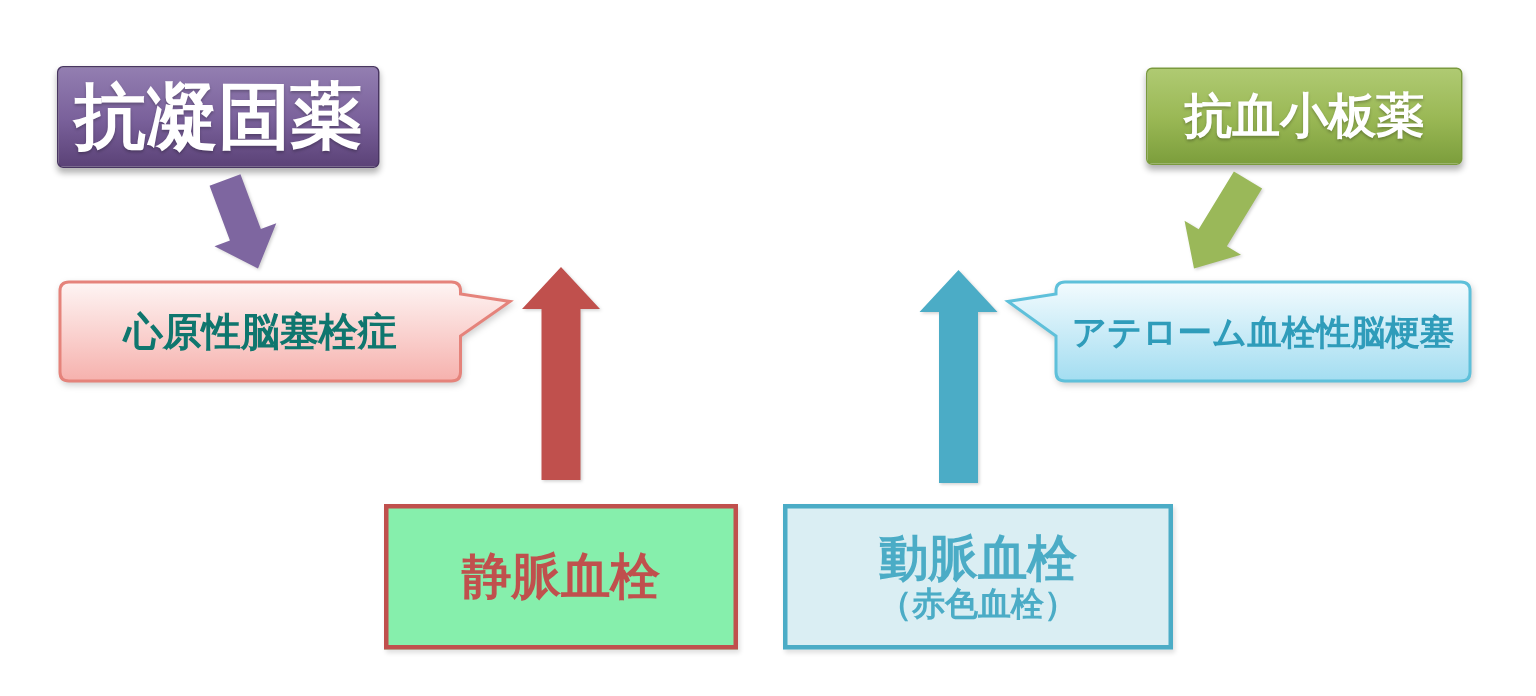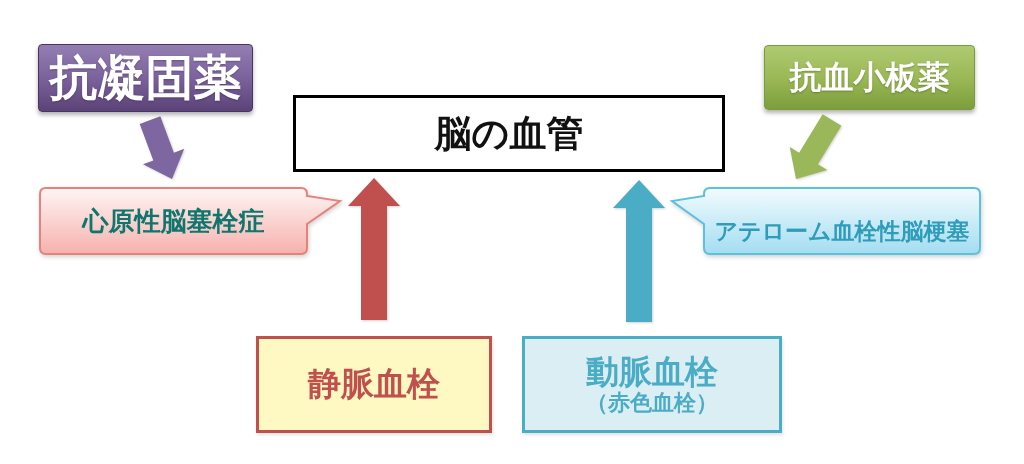--- a/index.html
+++ b/index.html
@@ -58,21 +58,20 @@
 </style>
 </head>
 <body>
 
 <div class="canvas">
 
   <div id="anticoagulant-box" class="abs drug-box" style="--c1: #937eb1; --c2: #5b4277; --bd: #483561; color: rgb(255, 255, 255);">抗凝固薬</div>
 
   <div id="antiplatelet-box" class="abs drug-box" style="--c1: #afca72; --c2: #7c9e3c; --bd: #7a9a3e; color: rgb(255, 255, 255);">抗血小板薬</div>
 
-  <div class="abs brain-box" style="background: rgb(255, 255, 255); border-color: rgb(0, 0, 0); color: rgb(17, 17, 17);">脳の血管</div>
 
   <svg class="abs arrow-svg" style="left:125px;top:110px;" width="75" height="75" viewBox="0 0 75 75">
     <polygon points="14.7,13.9 28.3,50.4 18,54.2 47,69 59.2,38.8 48.9,42.7 35.3,6.2" fill="#7e66a0"></polygon>
   </svg>
 
   <svg class="abs arrow-svg" style="left:782px;top:110px;" width="75" height="75" viewBox="0 0 75 75">
     <polygon points="40.6,4.3 17.1,42.8 7.7,37.1 14,69 45.3,59.9 35.9,54.2 59.4,15.7" fill="#9ab859"></polygon>
   </svg>
 
   <svg class="abs arrow-svg" style="left:345px;top:176px;" width="56" height="146" viewBox="0 0 56 146">
@@ -96,23 +95,23 @@
 
   <svg class="abs bubble-svg" style="left:668px;top:186px;" width="316" height="72" viewBox="0 0 316 72">
     <defs>
       <linearGradient id="gradBlue" x1="0" y1="0" x2="0" y2="1">
         <stop offset="0" stop-color="#f3fbfe"></stop>
         <stop offset="1" stop-color="#a3ddf1"></stop>
       </linearGradient>
     </defs>
     <path d="M 42,2 L 306,2 Q 312,2 312,8 L 312,62 Q 312,68 306,68 L 42,68 Q 36,68 36,62 L 36,38 L 4,15 L 36,10 L 36,8 Q 36,2 42,2 Z" fill="url(#gradBlue)" stroke-width="2" stroke="#5ec0da"></path>
   </svg>
-  <div id="atherothrombotic-label" class="abs bubble-label" style="color: rgb(47, 156, 186); margin-top: 10px;">アテローム血栓性脳梗塞</div>
+  <div id="atherothrombotic-label" class="abs bubble-label" style="color: rgb(47, 156, 186);">アテローム血栓性脳梗塞</div>
 
-  <div id="venous-box" class="abs thrombus-box" style="background: #fef9c3; border-color: rgb(192, 80, 77); color: rgb(192, 80, 77);">
+  <div id="venous-box" class="abs thrombus-box" style="background: #86efac; border-color: rgb(192, 80, 77); color: rgb(192, 80, 77);">
     <span class="thrombus-title">静脈血栓</span>
   </div>
 
   <div id="arterial-box" class="abs thrombus-box" style="background: rgb(218, 238, 243); border-color: rgb(75, 172, 198); color: rgb(75, 172, 198);">
     <span class="thrombus-title">動脈血栓</span>
     <span class="thrombus-sub">（赤色血栓）</span>
   </div>
 
 </div>
 

